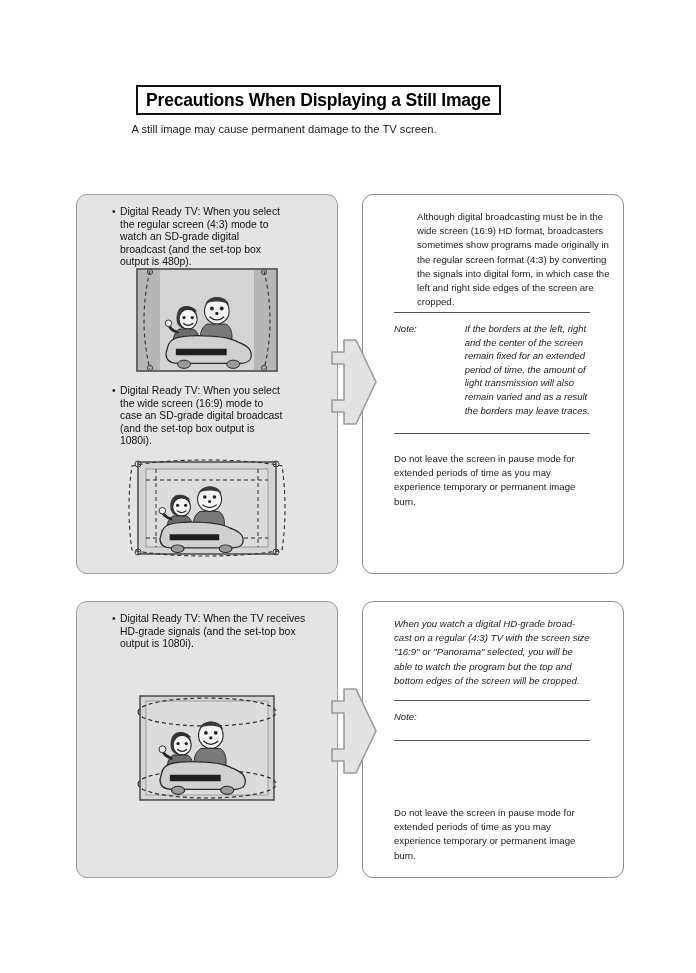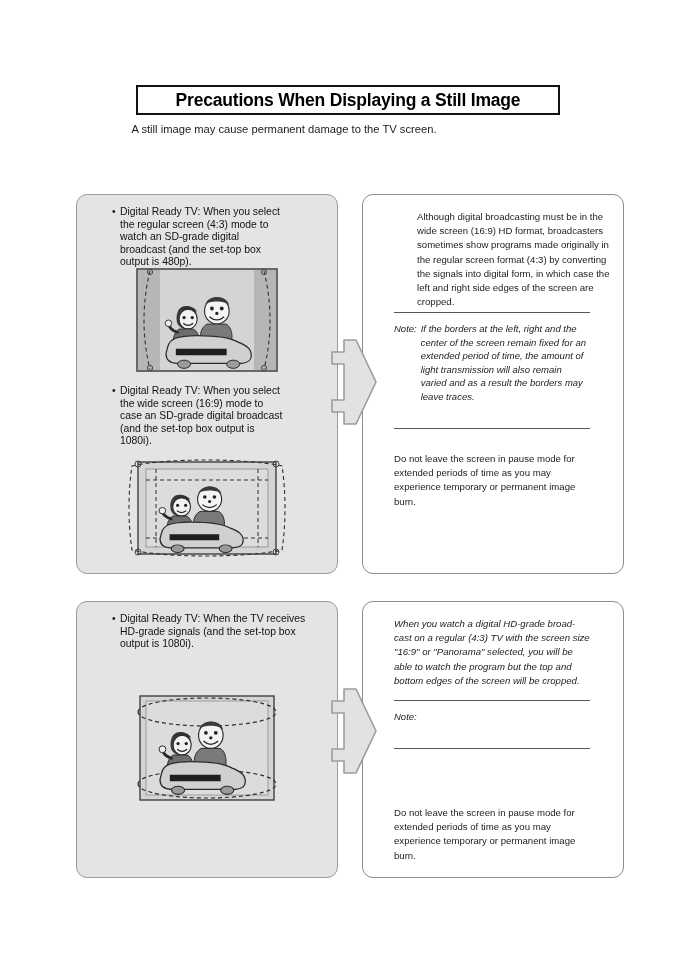--- a/index.html
+++ b/index.html
@@ -14,21 +14,21 @@
     font-family: "Liberation Sans", sans-serif;
     color: #1a1a1a;
     overflow: hidden;
   }
 
   
   .title-box {
     position: absolute;
     left: 136px;
     top: 85px;
-    width: 424px;
+    width: 365px;
     height: 30px;
     border: 2px solid #111;
     background: #fff;
     display: flex;
     align-items: center;
     justify-content: center;
     box-sizing: border-box;
   }
   .title-box .title-text {
     font-size: 17.5px;
@@ -110,31 +110,31 @@
   }
   #para-1 { left: 417px; top: 210px; width: 196px; }
   #para-3 { left: 394px; top: 452px; width: 196px; }
   #para-4 { left: 394px; top: 617px; width: 196px; font-style: italic; }
   #para-6 { left: 394px; top: 806px; width: 196px; }
 
   .note-box {
     position: absolute;
     border-top: 1px solid #555;
     border-bottom: 1px solid #555;
-    padding: 9px 0 24px 0;
+    padding: 9px 0 16px 0;
     font-size: 9.5px;
     line-height: 13.6px;
     font-style: italic;
     color: #1c1c1c;
   }
   #note-1 { left: 394px; top: 312px; width: 196px; }
   #note-2 { left: 394px; top: 700px; width: 196px; }
   .note-box .note-row { display: flex; align-items: flex-start; }
   .note-box .note-label { flex: 0 0 auto; padding-right: 4px; }
-  .note-box .note-text  { flex: 1 1 auto; }
+  .note-box .note-text  { flex: 1 1 auto; margin-left: 44px; }
 
   
   .illus { position: absolute; }
   #illus-1 { left: 136px; top: 268px; width: 142px; height: 104px; }
   #illus-2 { left: 126px; top: 452px; width: 162px; height: 112px; }
   #illus-3 { left: 126px; top: 692px; width: 162px; height: 112px; }
 </style>
 </head>
 <body>
 

